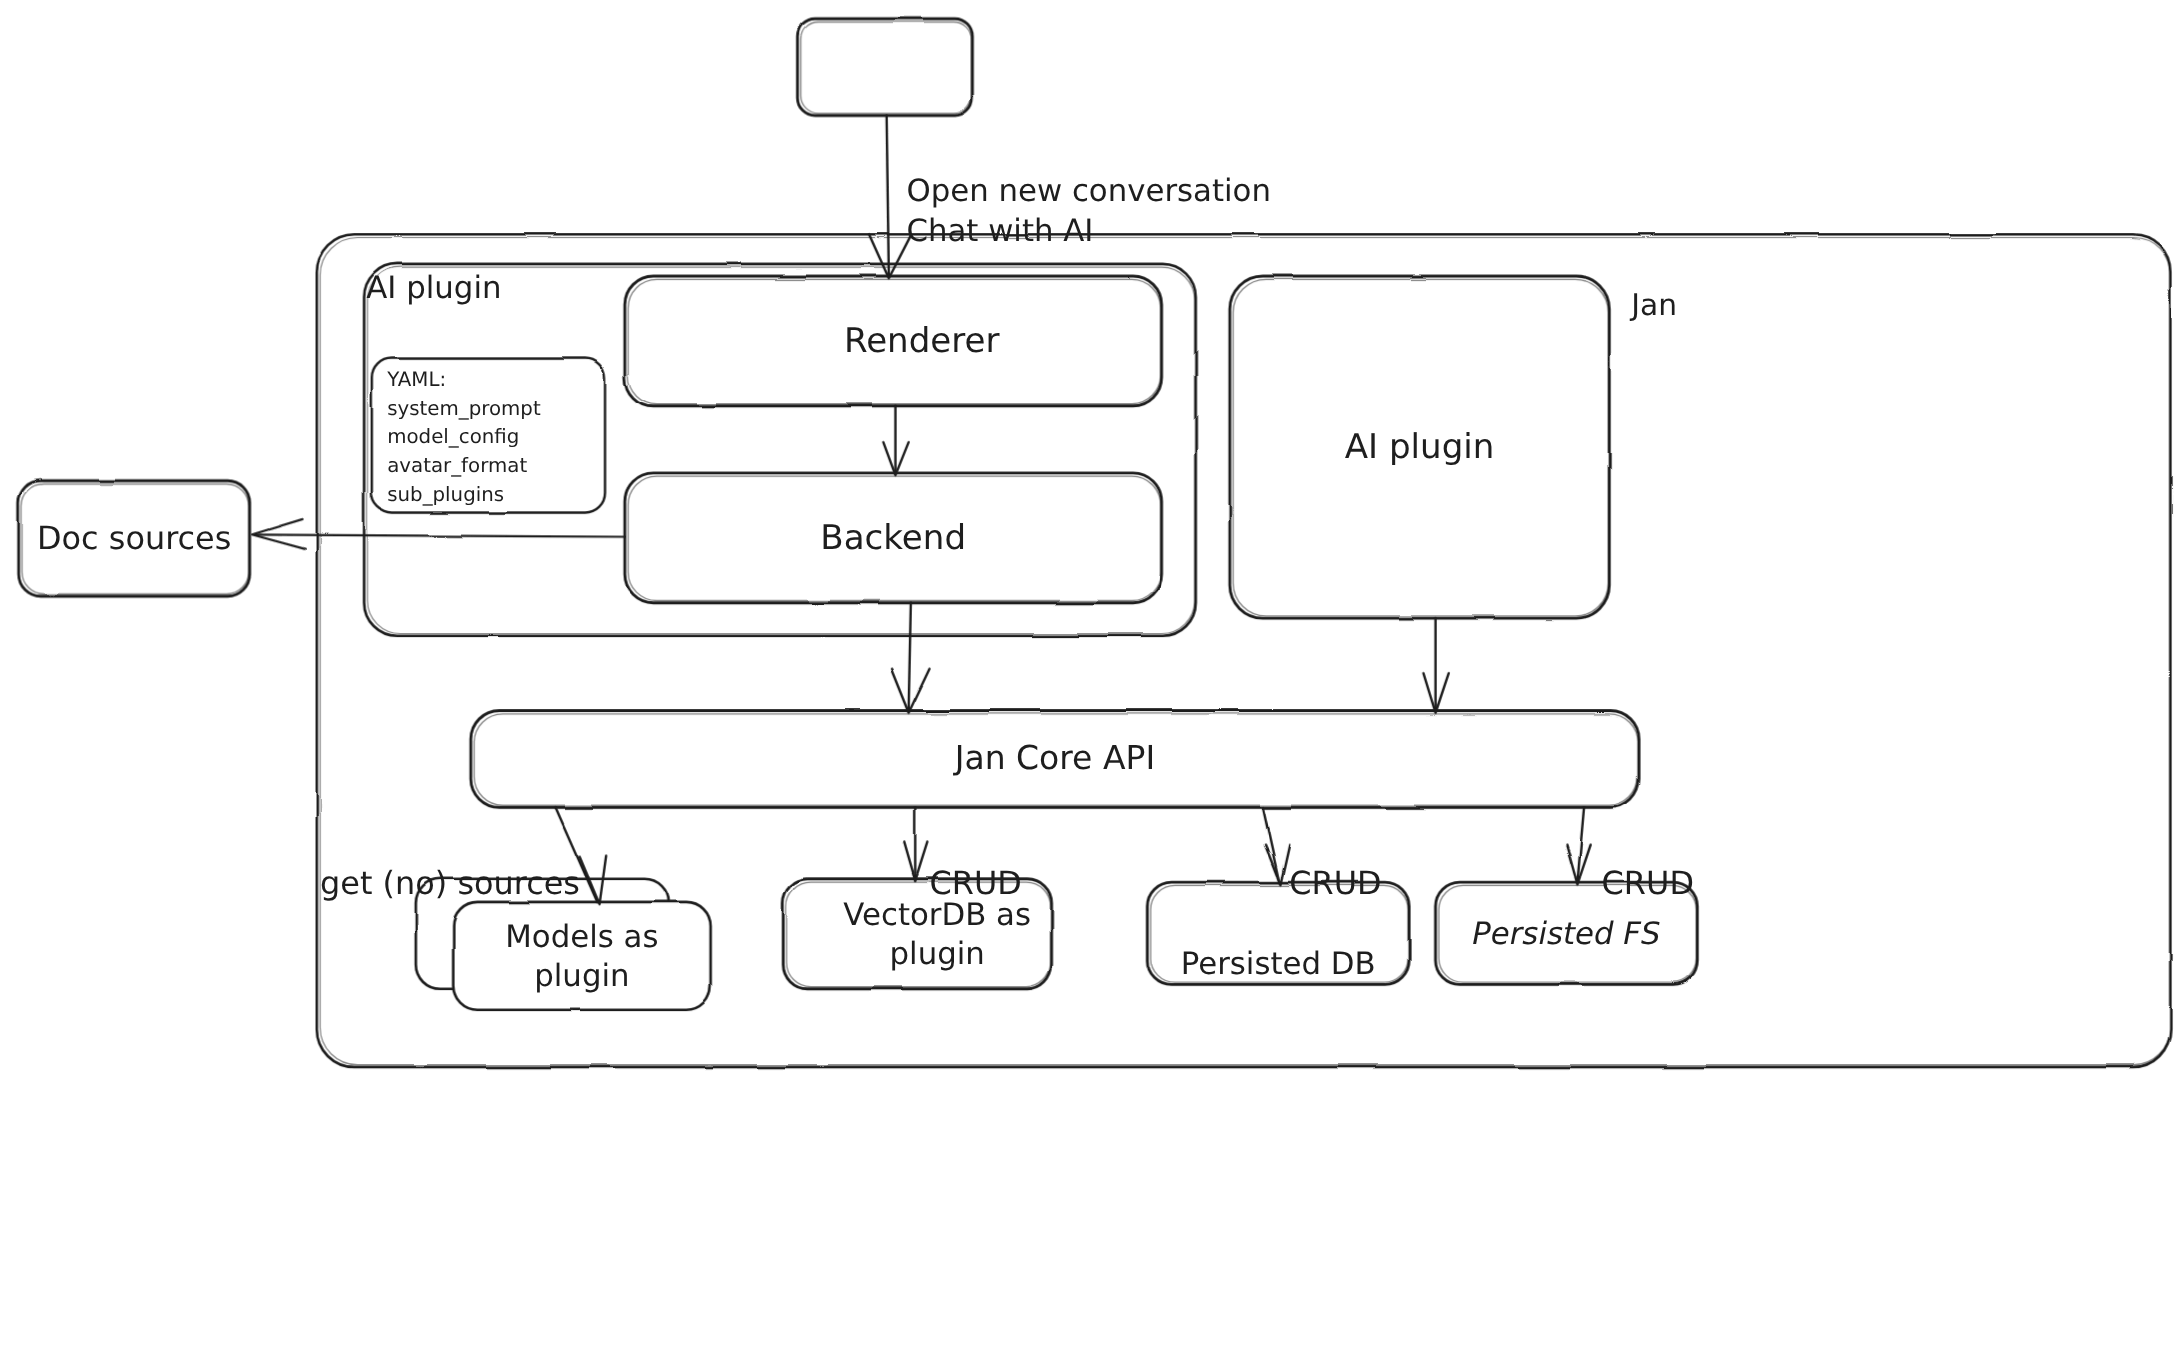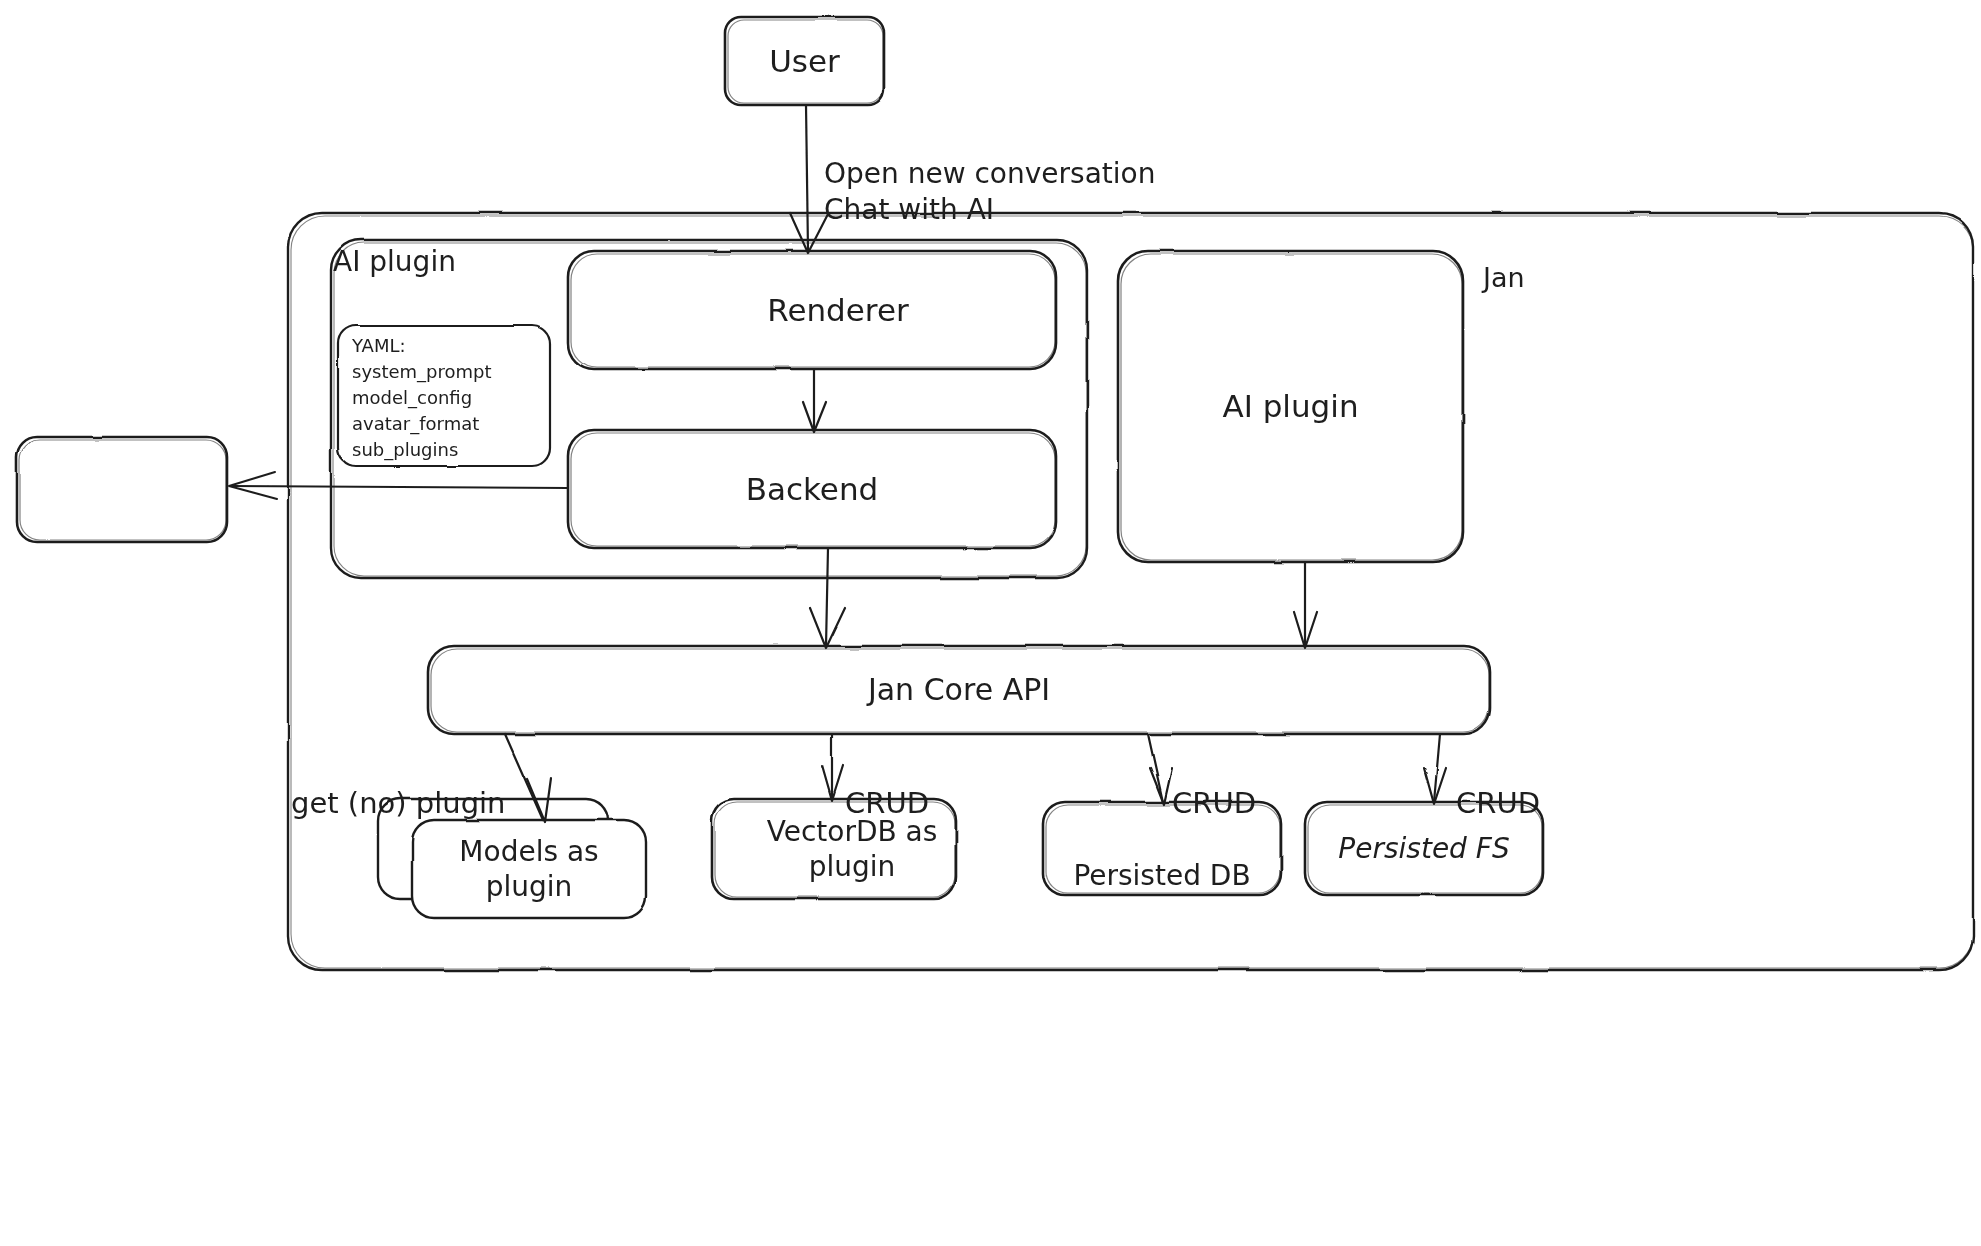--- a/index.html
+++ b/index.html
@@ -206,41 +206,41 @@
         <path class="stroke" d="M 1424 768 L 1434 804 L 1446 768" stroke-width="2.2"></path>
       </g>
 
     </g>
   </svg>
 
   <div class="container-label" style="left:1483px; top:218px; font-size:27px;margin-top:44px;">Jan</div>
 
   <div class="container-label" style="left:333px; top:245px; font-size:28px;">AI plugin</div>
 
-  <div class="node-text" style="left:725px; top:17px; width:159px; height:88px; font-size:31px;">User</div>
 
   <div class="edge-label" style="left:824px; top:124px; font-size:28px;">Open new conversation
 Chat with AI</div>
 
   <div class="node-text" style="left:568px; top:251px; width:540px; height:118px; font-size:31px;">Renderer</div>
 
   <div class="node-text" style="left:568px; top:430px; width:488px; height:118px; font-size:31px;">Backend</div>
 
   <div class="yaml-text" style="left:352px; top:333px; font-size:18px;">YAML:
 system_prompt
 model_config
 avatar_format
 sub_plugins</div>
 
   <div class="node-text" style="left:1118px; top:251px; width:345px; height:311px; font-size:31px;">AI plugin</div>
 
+  <div class="node-text" style="left:17px; top:437px; width:210px; height:105px; font-size:29px;">Doc sources</div>
 
   <div class="node-text" style="left:428px; top:646px; width:1062px; height:88px; font-size:30px;">Jan Core API</div>
 
-  <div class="edge-label" style="left:291px; top:753px; font-size:29px;">get (no) plugin</div>
+  <div class="edge-label" style="left:291px; top:753px; font-size:29px;">get (no) sources</div>
 
   <div class="edge-label" style="left:845px; top:753px; font-size:29px;">CRUD</div>
 
   <div class="edge-label" style="left:1172px; top:753px; font-size:29px;">CRUD</div>
 
   <div class="edge-label" style="left:1456px; top:753px; font-size:29px;">CRUD</div>
 
   <div class="node-text" style="left:412px; top:820px; width:234px; height:98px; font-size:28px;">Models as
 plugin</div>
 

